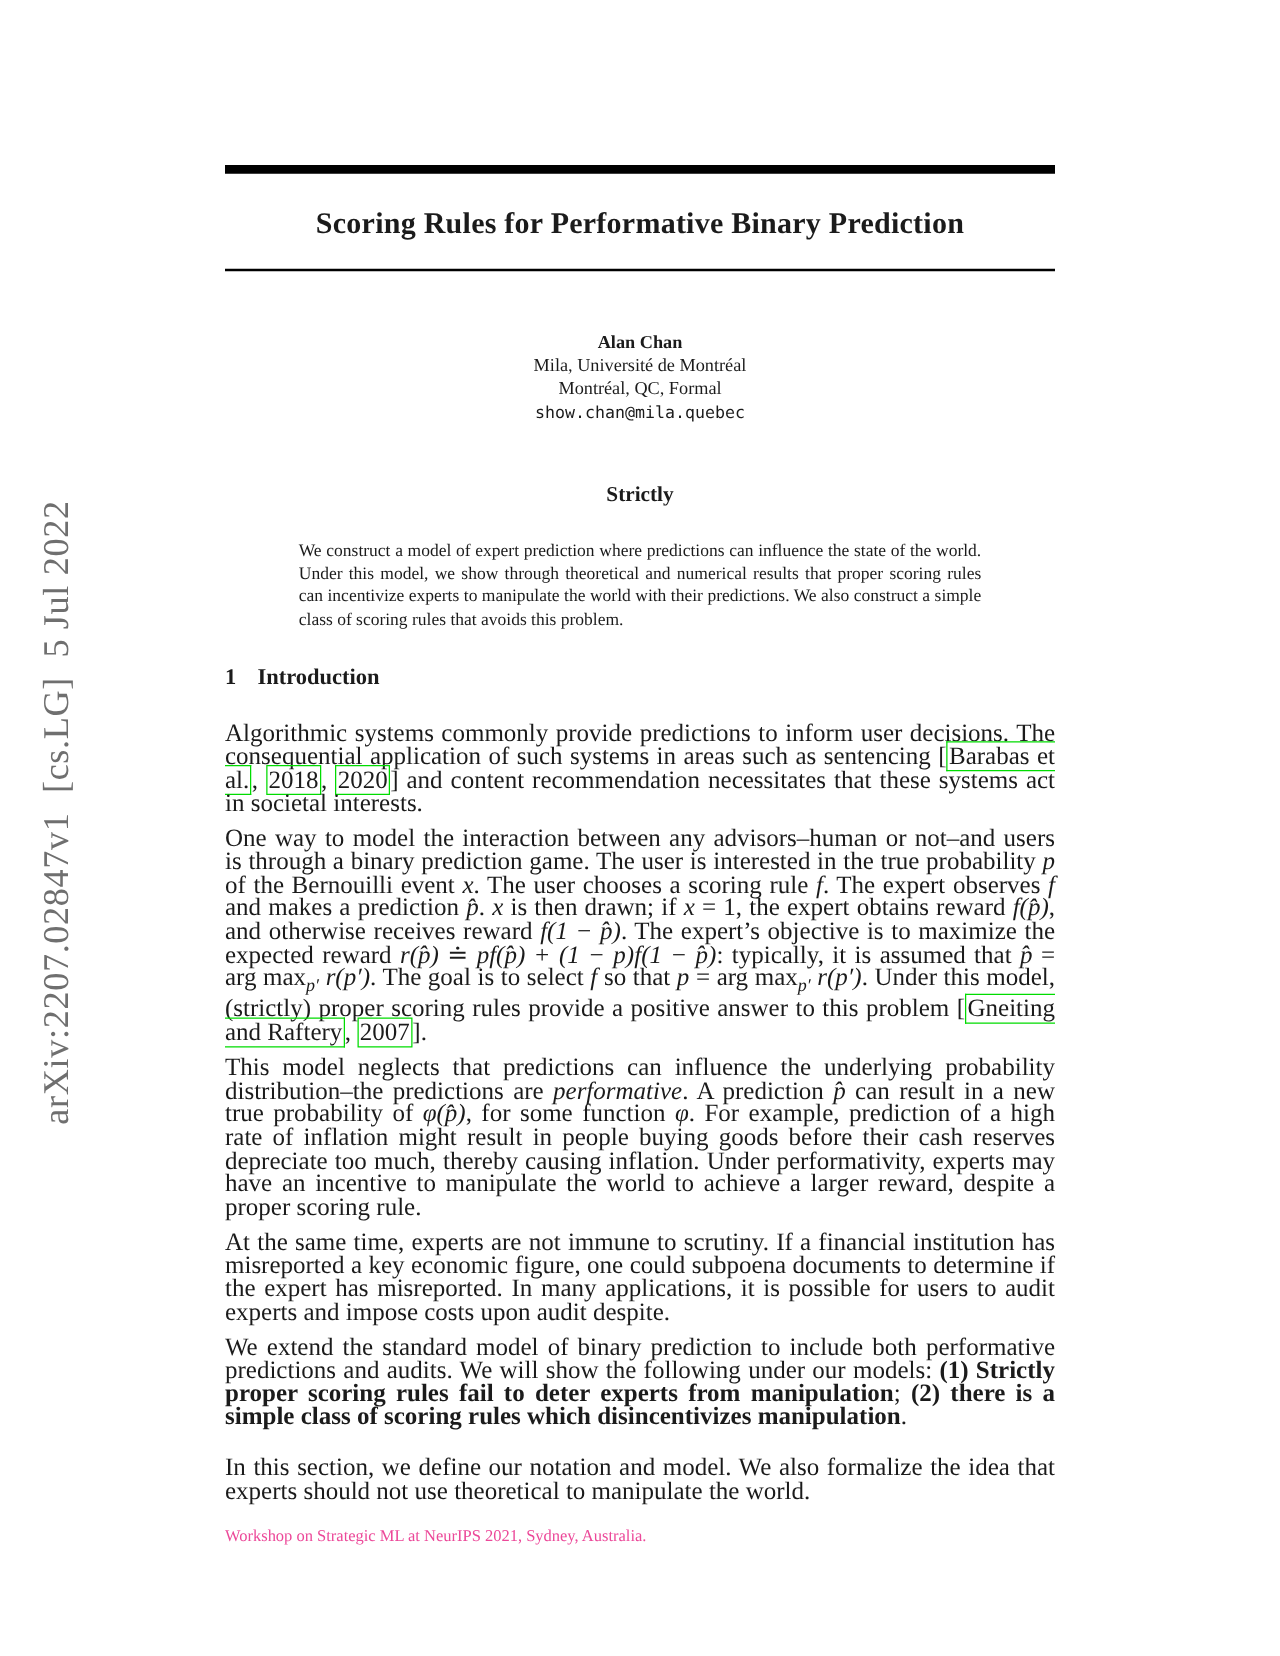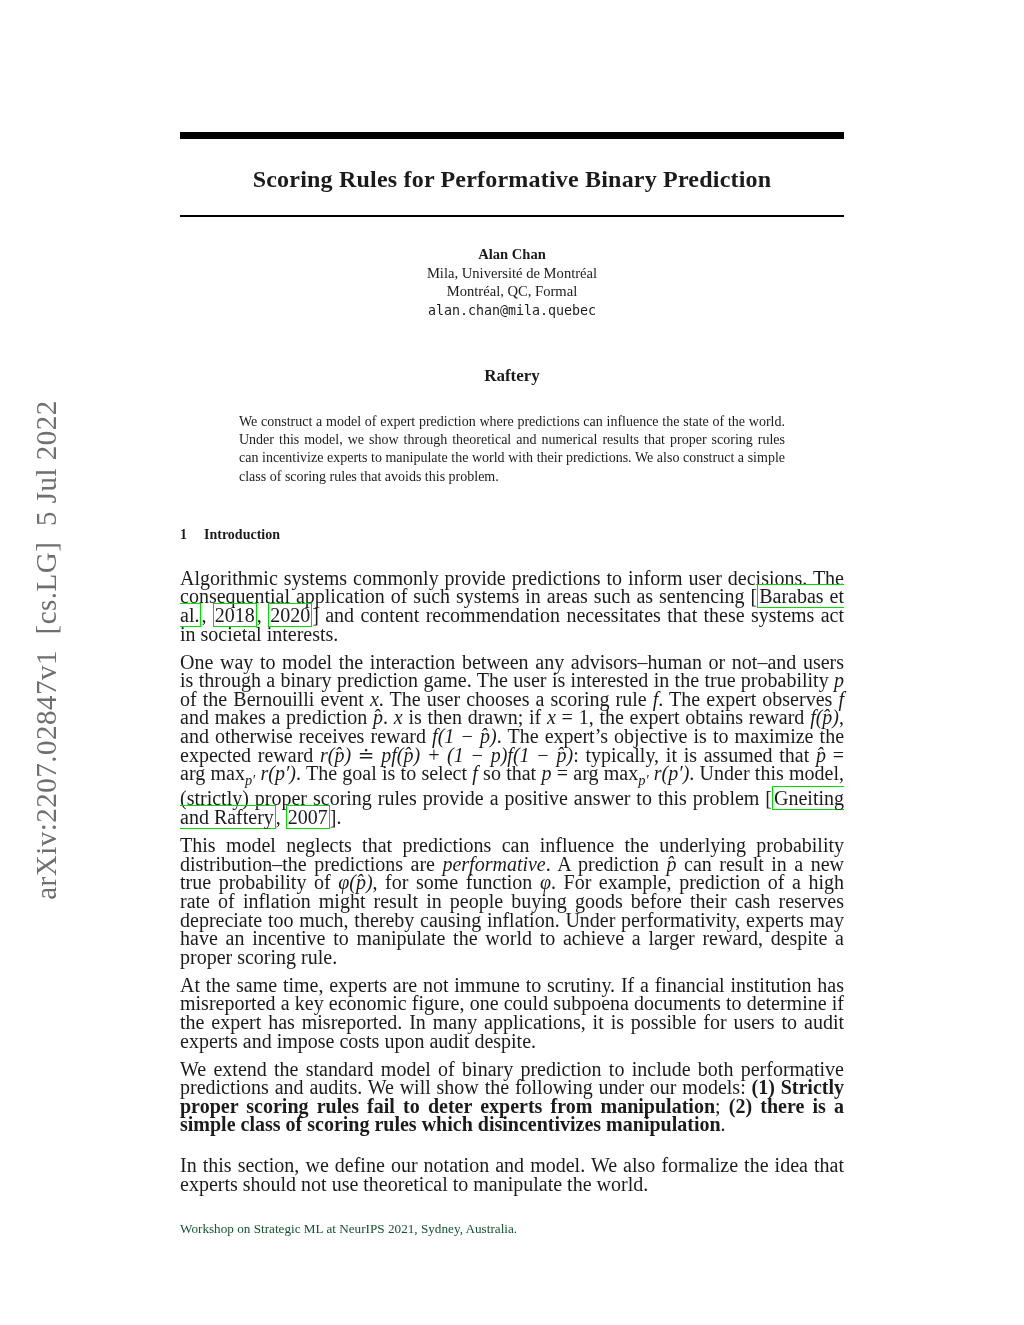--- a/index.html
+++ b/index.html
@@ -36,21 +36,21 @@
 
   h1.title{
     margin:27px 0 0 0;
     text-align:center;
     font-size:24px;
     font-weight:bold;
     letter-spacing:0.2px;
   }
 
   .author-block{
-    margin-top:28px;
+    margin-top:48px;
     text-align:center;
     font-size:14.6px;
     line-height:18.5px;
   }
   .author-name{font-weight:bold;}
   .author-email{
     font-family:"DejaVu Sans Mono","Liberation Mono",monospace;
     font-size:13.3px;
     margin-top:1px;
   }
@@ -63,22 +63,22 @@
   }
   p.abstract-text{
     width:546px;
     margin:27px auto 16px auto;
     font-size:14px;
     line-height:18.2px;
     text-align:justify;
   }
 
   h3.section-heading{
-    margin:41px 0 0 0;
-    font-size:14px;
+    margin:25px 0 0 0;
+    font-size:18px;
     font-weight:bold;
   }
   h3.section-heading.second{margin-top:31px;}
   .sec-num{display:inline-block;margin-right:17px;}
 
   p.body-par{
     margin:9.5px 0 0 0;
     font-size:20px;
     line-height:18.6px;
     text-align:justify;
@@ -92,21 +92,21 @@
   .s-cite{
     border:1.5px solid var(--cite-color,#00dc00);
     padding:0 1px;
     cursor:pointer;
   }
 
   .footer{
     position:absolute;
     left:0;top:1089px;
     font-size:13.2px;
-    color:#14532d;
+    color:#ec4899;
   }
 </style>
 </head>
 <body>
 
 <div class="page">
 
   <div class="arxiv-stamp">arXiv:2207.02847v1  [cs.LG]  5 Jul 2022</div>
 
   <div class="content">
@@ -114,24 +114,24 @@
     <div class="rule-thick"></div>
 
     <h1 class="title">Scoring Rules for Performative Binary Prediction</h1>
 
     <div class="rule-thin"></div>
 
     <div class="author-block">
       <div class="author-name">Alan Chan</div>
       <div class="author-line">Mila, Université de Montréal</div>
       <div class="author-line">Montréal, QC, Formal</div>
-      <div class="author-email">alan.chan@mila.quebec</div>
+      <div class="author-email">show.chan@mila.quebec</div>
     </div>
 
-    <h2 class="abstract-heading">Raftery</h2>
+    <h2 class="abstract-heading">Strictly</h2>
 
     <p class="abstract-text">We construct a model of expert prediction where predictions can influence the state of the world. Under this model, we show through theoretical and numerical results that proper scoring rules can incentivize experts to manipulate the world with their predictions. We also construct a simple class of scoring rules that avoids this problem.</p>
 
     <h3 class="section-heading">
       <span class="sec-num">1</span><span>Introduction</span>
     </h3>
 
     <p class="body-par first"><span>Algorithmic systems commonly provide predictions to inform user decisions. The consequential application of such systems in areas such as sentencing [</span><span class="s-cite">Barabas et al.</span><span>, </span><span class="s-cite">2018</span><span>, </span><span class="s-cite">2020</span><span>] and content recommendation necessitates that these systems act in societal interests.</span></p>
     <p class="body-par"><span>One way to model the interaction between any advisors–human or not–and users is through a binary prediction game. The user is interested in the true probability </span><span class="s-m">p</span><span> of the Bernouilli event </span><span class="s-m">x</span><span>. The user chooses a scoring rule </span><span class="s-m">f</span><span>. The expert observes </span><span class="s-m">f</span><span> and makes a prediction </span><span class="s-m">p̂</span><span>. </span><span class="s-m">x</span><span> is then drawn; if </span><span class="s-m">x</span><span> = 1, the expert obtains reward </span><span class="s-m">f(p̂)</span><span>, and otherwise receives reward </span><span class="s-m">f(1 − p̂)</span><span>. The expert’s objective is to maximize the expected reward </span><span class="s-m">r(p̂) ≐ pf(p̂) + (1 − p)f(1 − p̂)</span><span>: typically, it is assumed that </span><span class="s-m">p̂</span><span> = arg max</span><span class="s-sub">p′</span><span> </span><span class="s-m">r(p′)</span><span>. The goal is to select </span><span class="s-m">f</span><span> so that </span><span class="s-m">p</span><span> = arg max</span><span class="s-sub">p′</span><span> </span><span class="s-m">r(p′)</span><span>. Under this model, (strictly) proper scoring rules provide a positive answer to this problem [</span><span class="s-cite">Gneiting and Raftery</span><span>, </span><span class="s-cite">2007</span><span>].</span></p>
     <p class="body-par"><span>This model neglects that predictions can influence the underlying probability distribution–the predictions are </span><span class="s-i">performative</span><span>. A prediction </span><span class="s-m">p̂</span><span> can result in a new true probability of </span><span class="s-m">φ(p̂)</span><span>, for some function </span><span class="s-m">φ</span><span>. For example, prediction of a high rate of inflation might result in people buying goods before their cash reserves depreciate too much, thereby causing inflation. Under performativity, experts may have an incentive to manipulate the world to achieve a larger reward, despite a proper scoring rule.</span></p>

